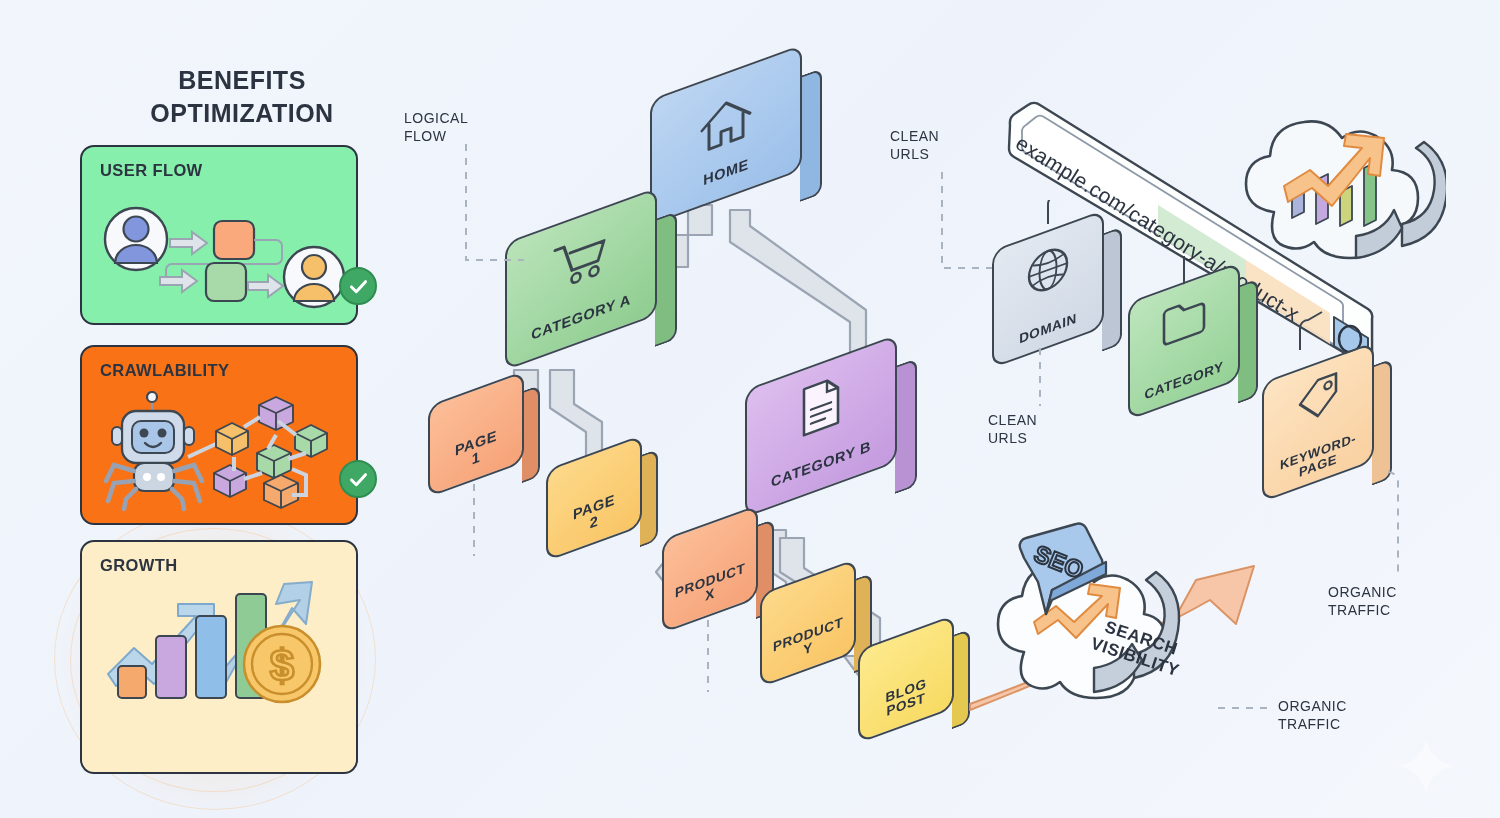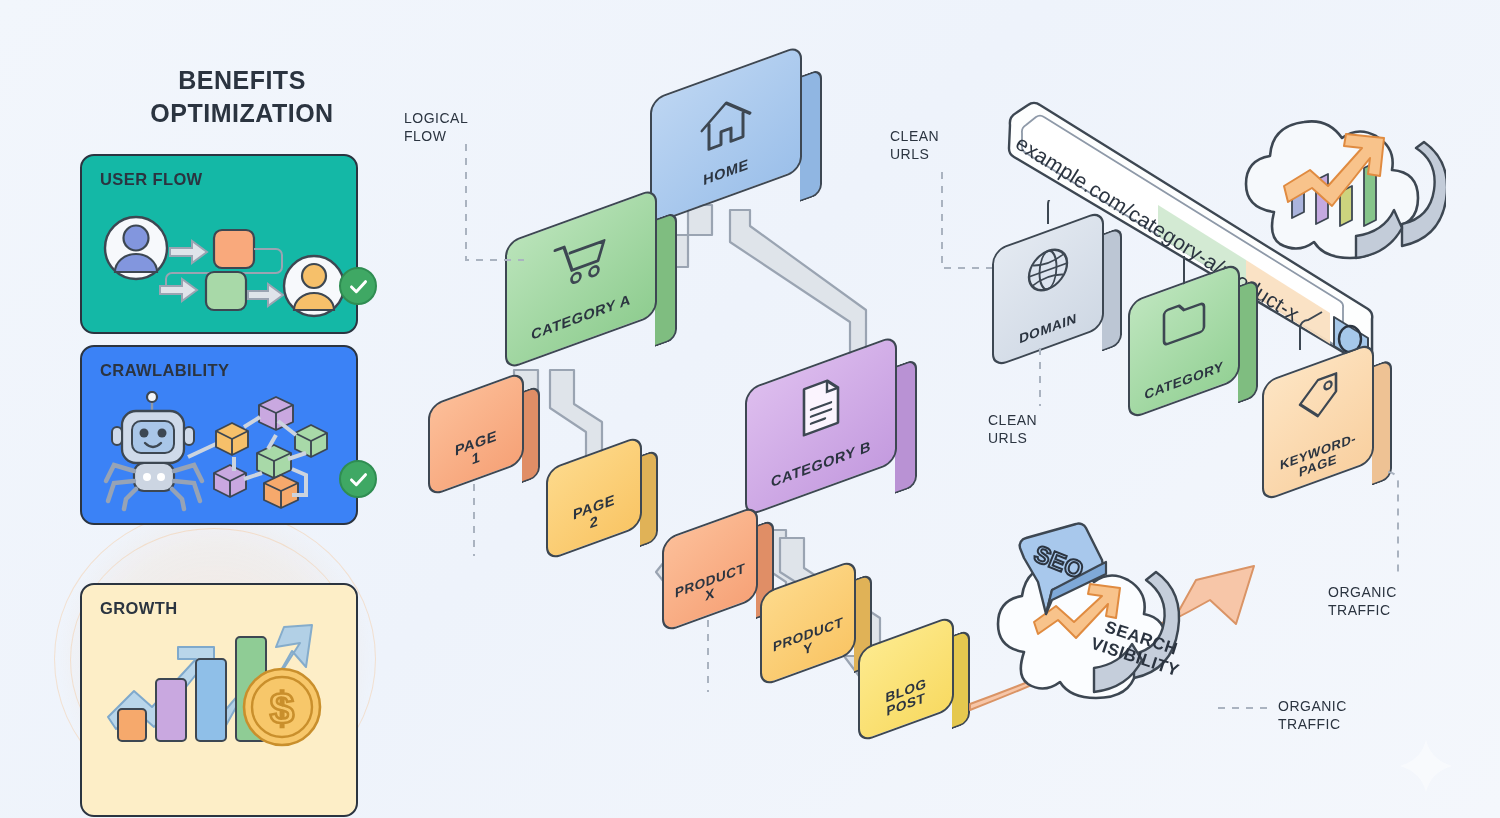--- a/index.html
+++ b/index.html
@@ -27,23 +27,23 @@
     border:1px solid rgba(250,180,110,.30);
   }
   .glow2{
     position:absolute;left:8px;top:480px;width:286px;height:262px;
     border-radius:50%;border:1px solid rgba(250,180,110,.30);
   }
   .bcard{
     position:absolute;left:18px;width:278px;height:180px;
     border:2px solid #2b3440;border-radius:14px;box-sizing:border-box;
   }
-  #card-user-flow{top:106px;background:#14b8a6;}
-  #card-crawlability{top:297px;background:#3b82f6;}
-  #card-growth{top:492px;background:#fdeec7;height:234px;margin-top:43px;}
+  #card-user-flow{top:97px;background:#86efac;}
+  #card-crawlability{top:297px;background:#f97316;}
+  #card-growth{top:492px;background:#fdeec7;height:234px;}
   .bcard .t{
     position:absolute;left:18px;top:14px;
     font-size:16.5px;font-weight:bold;letter-spacing:.4px;color:#2b3440;
   }
   .check{
     position:absolute;width:38px;height:38px;border-radius:50%;
     background:#3fa864;border:2px solid #2f8d52;box-sizing:border-box;
     display:flex;align-items:center;justify-content:center;
   }
   .check svg{width:21px;height:21px;}

